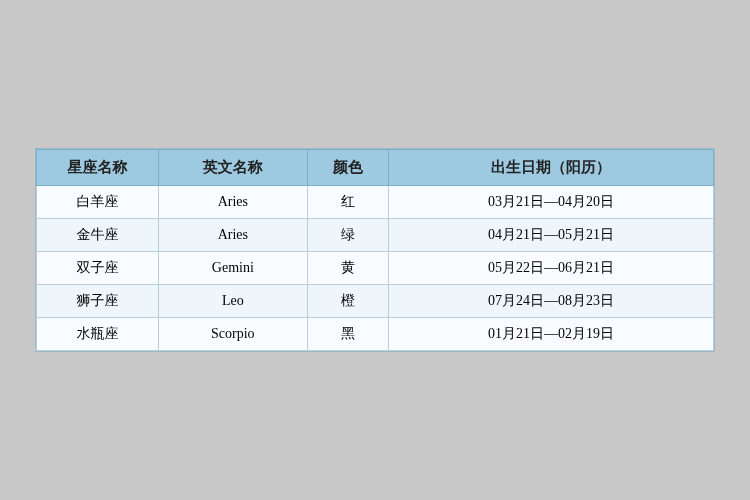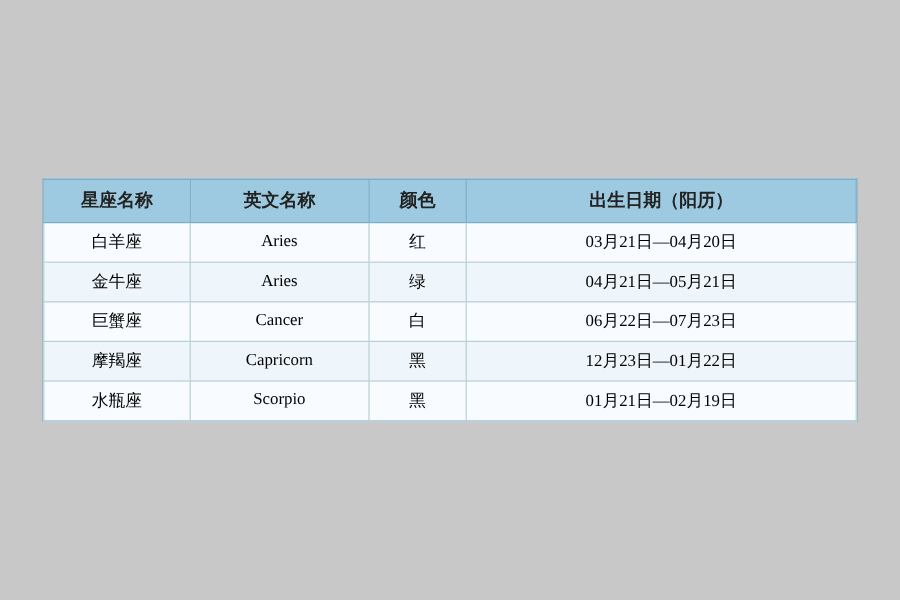--- a/index.html
+++ b/index.html
@@ -70,30 +70,30 @@
           <td>红</td>
           <td>03月21日—04月20日</td>
         </tr>
         <tr>
           <td>金牛座</td>
           <td>Aries</td>
           <td>绿</td>
           <td>04月21日—05月21日</td>
         </tr>
         <tr>
-          <td>巨蟹座</td>
-          <td>Cancer</td>
-          <td>白</td>
-          <td>06月22日—07月23日</td>
+          <td>双子座</td>
+          <td>Gemini</td>
+          <td>黄</td>
+          <td>05月22日—06月21日</td>
         </tr>
         <tr>
-          <td>摩羯座</td>
-          <td>Capricorn</td>
-          <td>黑</td>
-          <td>12月23日—01月22日</td>
+          <td>狮子座</td>
+          <td>Leo</td>
+          <td>橙</td>
+          <td>07月24日—08月23日</td>
         </tr>
         <tr>
           <td>水瓶座</td>
           <td>Scorpio</td>
           <td>黑</td>
           <td>01月21日—02月19日</td>
         </tr>
       </tbody>
   </table>
 </div>

